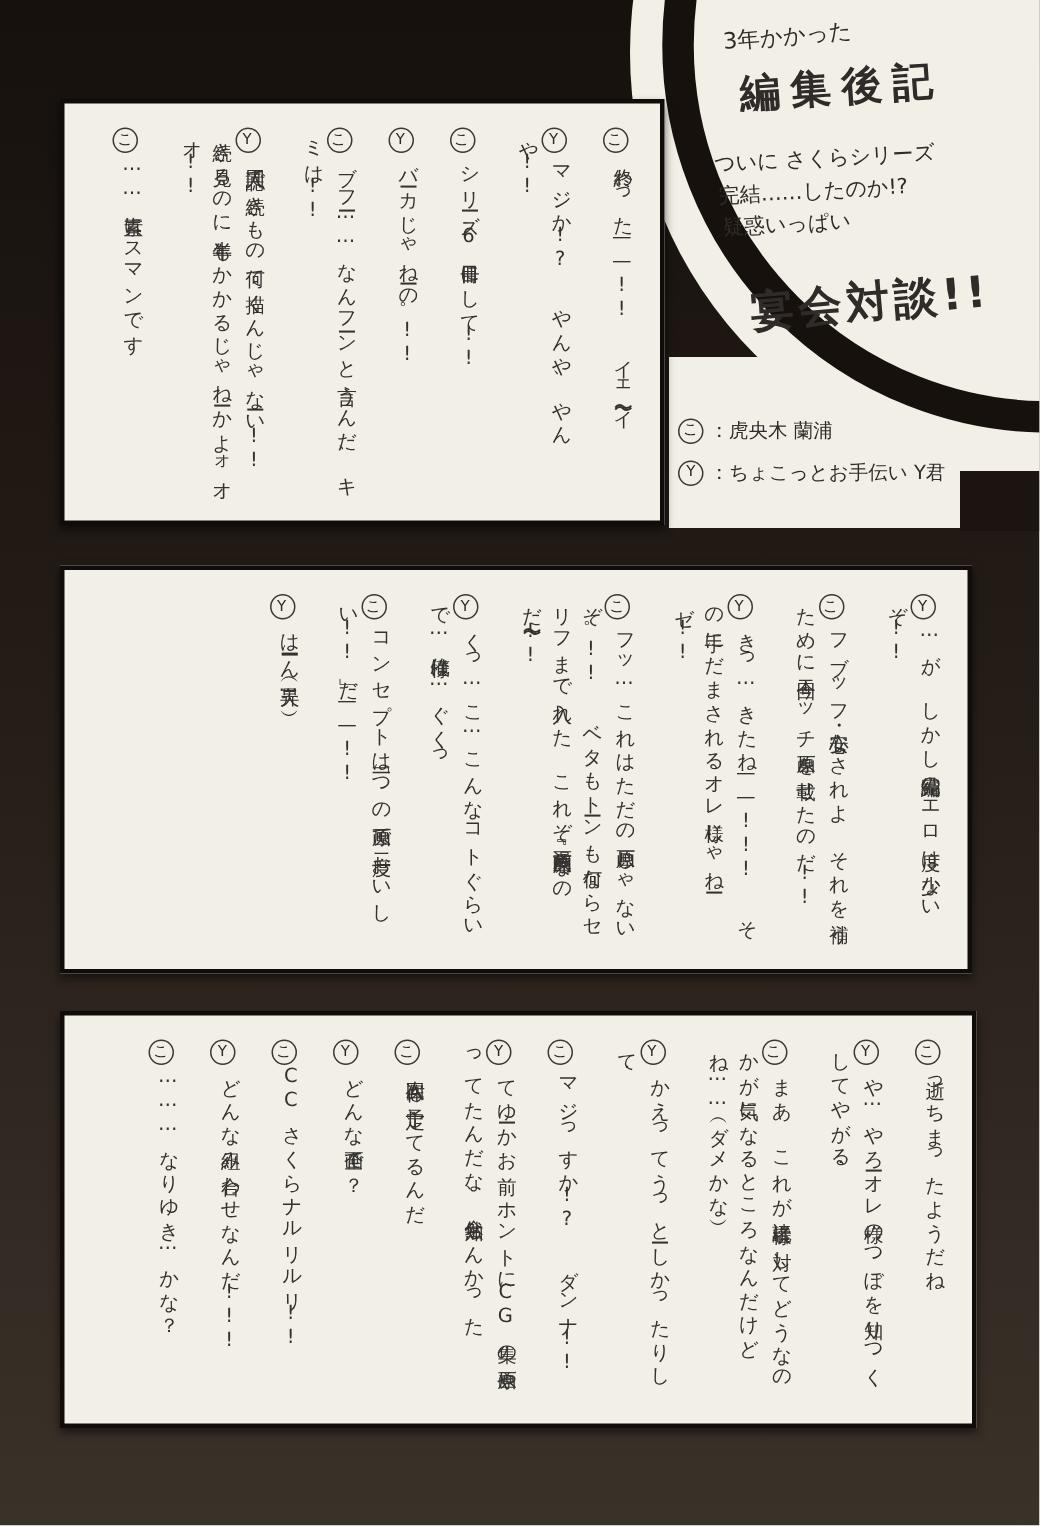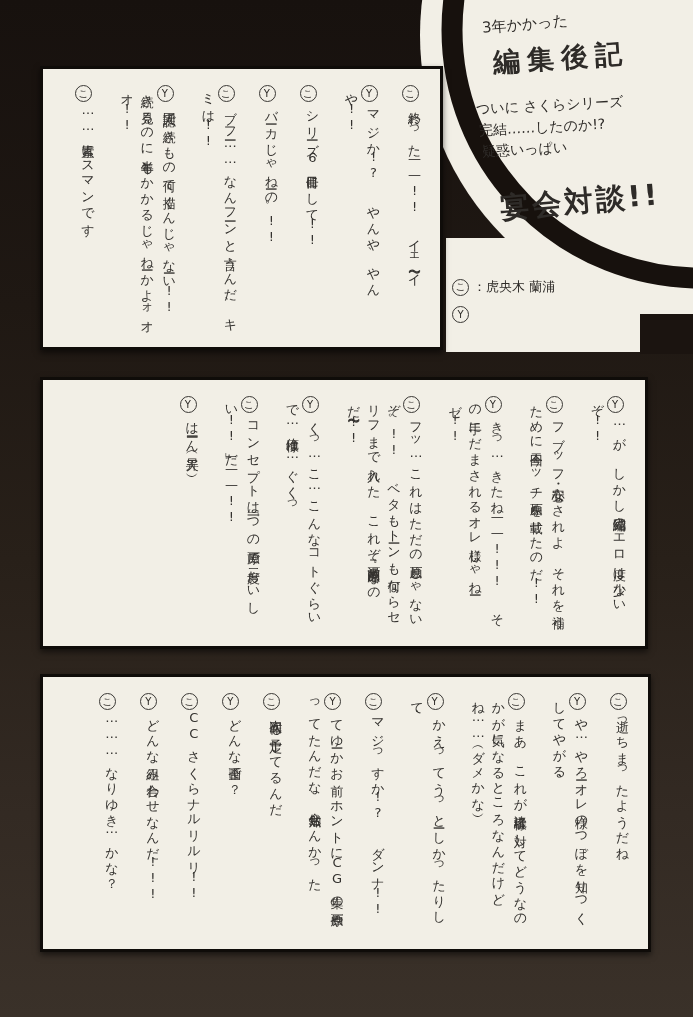--- a/index.html
+++ b/index.html
@@ -71,20 +71,21 @@
   <div class="circletext ct-sub3">疑惑いっぱい</div>
   <div class="circletext ct-banner">宴会対談!!</div>
 
   <div id="legend">
     <div class="legend-row">
       <span class="mark">こ</span>
       <span>：虎央木 蘭浦</span>
     </div>
     <div class="legend-row">
       <span class="mark">Y</span>
+      <span>：ちょこっとお手伝い Y君</span>
     </div>
   </div>
 
   <div id="panel1" class="panel">
     <div class="cols">
         <div class="col"><span class="mark">こ</span><span>終わった——!! イェ〜〜イ</span></div>
         <div class="col"><span class="mark">Y</span><span>マジか!? やんや、やんや!!</span></div>
         <div class="col"><span class="mark">こ</span><span>シリーズ6冊目にして!!</span></div>
         <div class="col"><span class="mark">Y</span><span>バーカじゃねーの。!!</span></div>
         <div class="col"><span class="mark">こ</span><span>ブフー……なんフーンと言うんだ、キミは!!</span></div>

